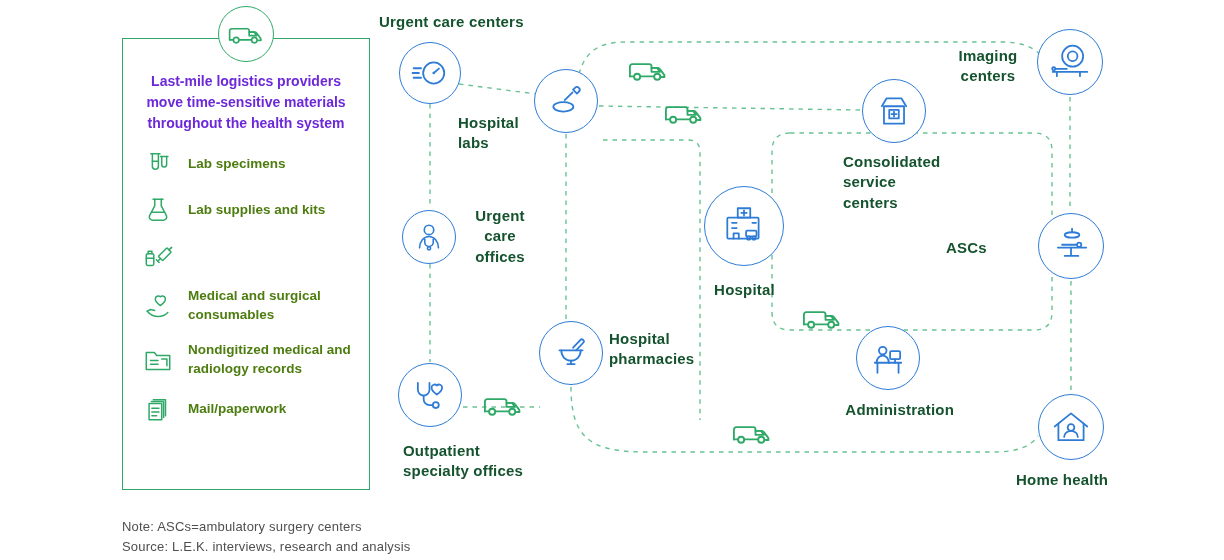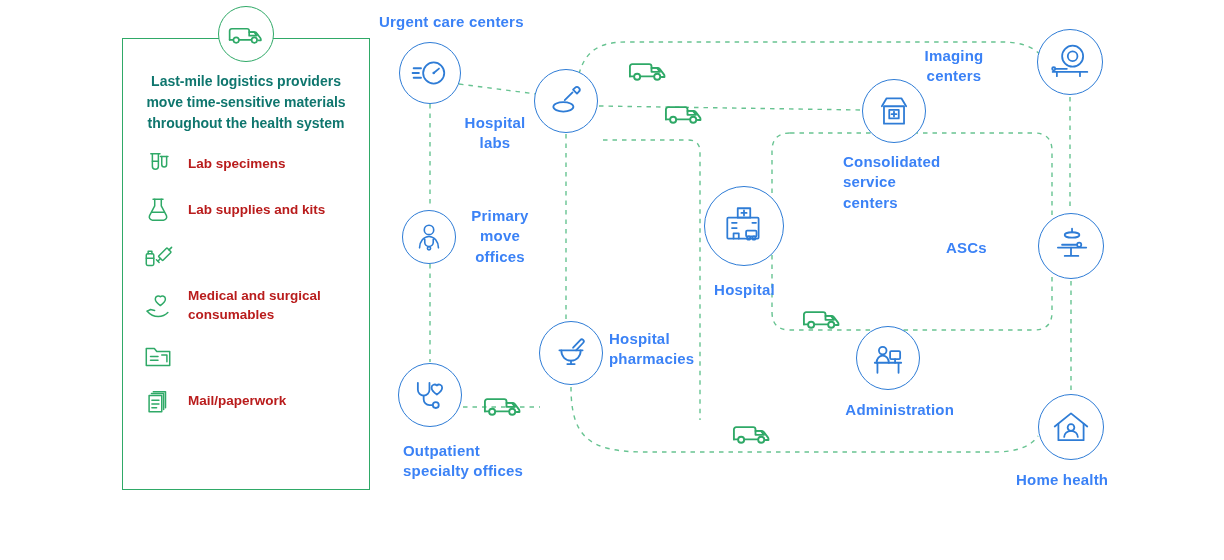--- a/index.html
+++ b/index.html
@@ -13,37 +13,37 @@
   .canvas{position:relative;width:1224px;height:560px;background:#fff;overflow:hidden}
 
   
   .routes{position:absolute;left:0;top:0;width:1224px;height:560px}
   .routes path{fill:none;stroke:var(--green-light);stroke-width:1.4;stroke-dasharray:4.5 5;opacity:.85}
 
   
   .node{position:absolute;border:1.7px solid var(--blue);border-radius:50%;background:#fff;
         display:flex;align-items:center;justify-content:center;color:var(--blue)}
   .node svg{fill:none;stroke:currentColor;stroke-width:1.7;stroke-linecap:round;stroke-linejoin:round}
-  .node-label{position:absolute;font-weight:700;font-size:15px;line-height:1.35;color:#3b82f6;letter-spacing:.2px}
+  .node-label{position:absolute;font-weight:700;font-size:15px;line-height:1.35;color:#14532d;letter-spacing:.2px}
 
   
   .van{position:absolute;color:var(--green);line-height:0}
   .van svg{fill:none;stroke:currentColor;stroke-width:1.6;stroke-linecap:round;stroke-linejoin:round}
 
   
   .legend{position:absolute;left:122px;top:38px;width:248px;height:452px;border:1.3px solid var(--green);background:#fff}
   .legend-van-circle{position:absolute;left:218px;top:6px;width:56px;height:56px;border:1.5px solid var(--green);
         border-radius:50%;background:#fff;display:flex;align-items:center;justify-content:center;color:var(--green)}
   .legend-van-circle svg{fill:none;stroke:currentColor;stroke-width:1.6;stroke-linecap:round;stroke-linejoin:round}
-  .legend-title{margin:32px 11px 0;text-align:center;font-weight:700;font-size:14px;line-height:1.5;color:#0f766e}
+  .legend-title{margin:32px 11px 0;text-align:center;font-weight:700;font-size:14px;line-height:1.5;color:#6d28d9}
   .legend-items{margin:15px 12px 0 20px;display:flex;flex-direction:column;gap:16px}
   .legend-item{display:flex;align-items:center;gap:13px}
   .legend-item .licon{flex:0 0 32px;color:var(--green);line-height:0}
   .legend-item .licon svg{fill:none;stroke:currentColor;stroke-width:1.6;stroke-linecap:round;stroke-linejoin:round}
-  .legend-item .llabel{font-weight:700;font-size:13.5px;line-height:1.4;color:#b91c1c}
+  .legend-item .llabel{font-weight:700;font-size:13.5px;line-height:1.4;color:#4d7c0f}
 
   
   .notes{position:absolute;left:122px;top:517px;font-size:13px;line-height:1.55;color:#4f4f4f;letter-spacing:.2px}
   .hidden-defs{position:absolute;width:0;height:0;overflow:hidden}
 </style>
 </head>
 <body>
 
 <div class="canvas">
 
@@ -123,20 +123,21 @@
         <span class="llabel">Medical and surgical consumables</span>
       </div>
       <div class="legend-item">
         <span class="licon">
           <svg viewBox="0 0 32 32" width="30" height="30">
             <path d="M3.5 8 h8.6 l2.6 3.2 h13.8 V26 H3.5 z"></path>
             <path d="M8 16.5 h8 M8 20.5 h8"></path>
             <path d="M20 15 h5.5 v7"></path>
           </svg>
         </span>
+        <span class="llabel">Nondigitized medical and radiology records</span>
       </div>
       <div class="legend-item">
         <span class="licon">
           <svg viewBox="0 0 32 32" width="30" height="30">
             <path d="M11 5 h13 v17"></path>
               <path d="M9 7 h13 v17"></path>
             <rect x="6.5" y="9" width="13.5" height="17.5"></rect>
             <path d="M9.5 14 h7.5 M9.5 18 h7.5 M9.5 22 h5"></path>
           </svg>
         </span>
@@ -161,31 +162,31 @@
   </div>
   <div class="node-label" style="left:379px;top:12px;width:185px">Urgent care centers</div>
 
   <div class="node" style="left:534px;top:69px;width:64px;height:64px">
     <svg viewBox="0 0 36 36" width="38" height="38">
       <path d="M26.5 5.5 a2.6 2.6 0 0 1 3.7 3.7 l-1.8 1.8 -3.7-3.7 z"></path>
       <path d="M24.2 9.8 l-7.4 7.4"></path>
       <ellipse cx="15.5" cy="23.5" rx="9.5" ry="4.5"></ellipse>
     </svg>
   </div>
-  <div class="node-label" style="left:458px;top:113px;width:74px;text-align:center">Hospital labs</div>
+  <div class="node-label" style="left:458px;top:113px;width:74px;text-align:left">Hospital labs</div>
 
   <div class="node" style="left:402px;top:210px;width:54px;height:54px">
     <svg viewBox="0 0 36 36" width="34" height="34">
       <circle cx="18" cy="10.5" r="5"></circle>
       <path d="M8 29.5 a10 12 0 0 1 20 0"></path>
       <path d="M13.5 20.5 v3 a4.5 4.5 0 0 0 9 0 v-3"></path>
       <circle cx="18" cy="30" r="1.7"></circle>
     </svg>
   </div>
-  <div class="node-label" style="left:463px;top:206px;width:74px;text-align:center">Primary move offices</div>
+  <div class="node-label" style="left:463px;top:206px;width:74px;text-align:center">Urgent care offices</div>
 
   <div class="node" style="left:398px;top:363px;width:64px;height:64px">
     <svg viewBox="0 0 36 36" width="38" height="38">
       <path d="M6.5 6.5 v6.5 a5.5 5.5 0 0 0 11 0 V6.5"></path>
       <path d="M12 18.5 v3.5 a5.5 5.5 0 0 0 5.5 5.5 h2.5"></path>
       <circle cx="23.5" cy="27.5" r="2.8"></circle>
       <path d="M24.5 17.5 s-5-3.4-5-6.4 a2.9 2.9 0 0 1 5-2.1 2.9 2.9 0 0 1 5 2.1 c0 3-5 6.4-5 6.4 z"></path>
     </svg>
   </div>
   <div class="node-label" style="left:403px;top:441px;width:138px">Outpatient specialty offices</div>
@@ -227,21 +228,21 @@
   <div class="node" style="left:1037px;top:29px;width:66px;height:66px">
     <svg viewBox="0 0 40 40" width="42" height="42">
       <circle cx="22.5" cy="14.5" r="10"></circle>
       <circle cx="22.5" cy="14.5" r="4.6"></circle>
       <path d="M3.5 29.5 h33"></path>
       <path d="M7.5 29.5 v4 M29.5 29.5 v4"></path>
       <path d="M6 26.5 h11"></path>
         <circle cx="4.5" cy="26.5" r="1.5"></circle>
     </svg>
   </div>
-  <div class="node-label" style="left:913px;top:46px;width:82px;text-align:center">Imaging centers</div>
+  <div class="node-label" style="left:947px;top:46px;width:82px;text-align:center">Imaging centers</div>
 
   <div class="node" style="left:1038px;top:213px;width:66px;height:66px">
     <svg viewBox="0 0 40 40" width="42" height="42">
       <path d="M21 3.5 v3.5"></path>
       <ellipse cx="21" cy="9.5" rx="7" ry="2.6"></ellipse>
       <path d="M7.5 21.5 h27"></path>
       <path d="M11.5 18.8 h13.5"></path>
         <circle cx="27.8" cy="18.8" r="2"></circle>
       <path d="M20 21.5 v8 M14 29.5 h13"></path>
     </svg>
@@ -289,15 +290,17 @@
         <use href="#ic-van"></use>
       </svg>
   </div>
   <div class="van" style="left:731px;top:419px">
     <svg width="42" height="28" viewBox="0 0 36 24">
         <use href="#ic-van"></use>
       </svg>
   </div>
 
   <div class="notes">
+    <div>Note: ASCs=ambulatory surgery centers</div>
+    <div>Source: L.E.K. interviews, research and analysis</div>
   </div>
 
 </div>
 
 </body></html>

